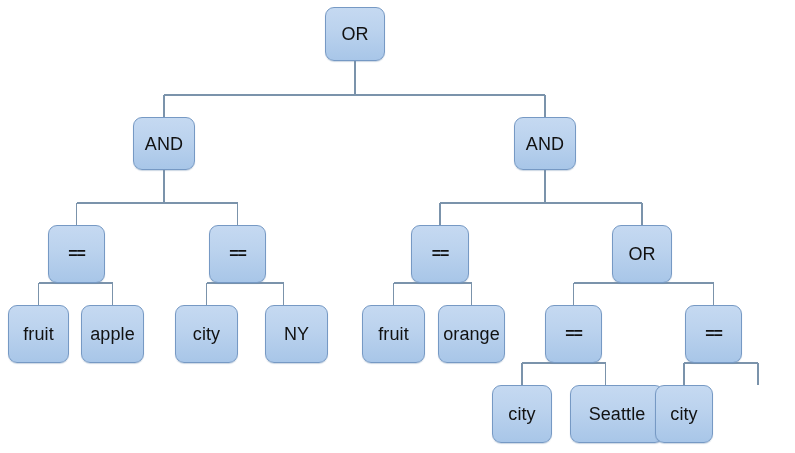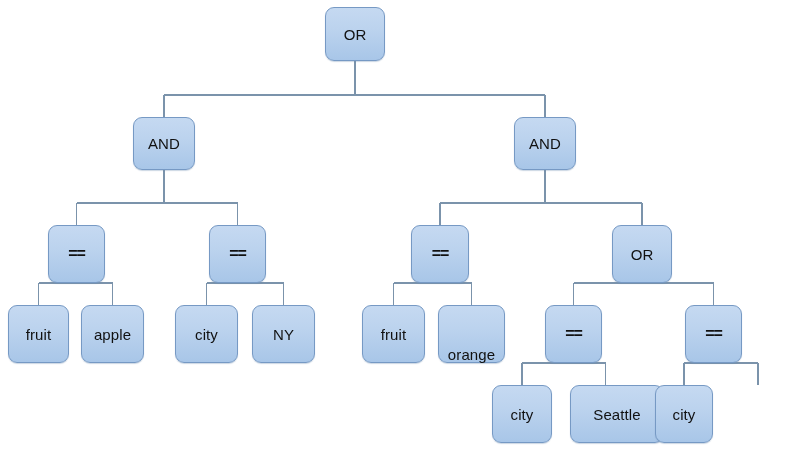--- a/index.html
+++ b/index.html
@@ -28,21 +28,21 @@
     position: absolute;
     box-sizing: border-box;
     display: flex;
     align-items: center;
     justify-content: center;
     border: 1px solid #7699c4;
     border-radius: 9px;
     background: linear-gradient(to bottom, #c5d9f1 0%, #bcd3ee 40%, #a8c6e8 100%);
     color: #111111;
     font-family: "Liberation Sans", sans-serif;
-    font-size: 15px;
+    font-size: 18px;
     line-height: 1;
     letter-spacing: 0.1px;
     text-align: center;
     box-shadow: 0 1px 1px rgba(110,140,175,0.35);
     z-index: 2;
   }
   .node.op {
     font-weight: 400;
   }
   .node.eq {
@@ -93,27 +93,27 @@
     </div>
     <div class="node op" style="left: 8px; top: 305px; width: 61px; height: 58px;">
       <span class="node-label">fruit</span>
     </div>
     <div class="node op" style="left: 81px; top: 305px; width: 63px; height: 58px;">
       <span class="node-label">apple</span>
     </div>
     <div class="node op" style="left: 175px; top: 305px; width: 63px; height: 58px;">
       <span class="node-label">city</span>
     </div>
-    <div class="node op" style="left: 252px; top: 305px; width: 63px; height: 58px;">
+    <div class="node op" style="left: 265px; top: 305px; width: 63px; height: 58px;">
       <span class="node-label">NY</span>
     </div>
     <div class="node op" style="left: 362px; top: 305px; width: 63px; height: 58px;">
       <span class="node-label">fruit</span>
     </div>
-    <div class="node op" style="left: 438px; top: 305px; width: 67px; height: 58px; align-items: flex-end;">
+    <div class="node op" style="left: 438px; top: 305px; width: 67px; height: 58px;">
       <span class="node-label">orange</span>
     </div>
     <div class="node eq" style="left: 545px; top: 305px; width: 57px; height: 58px;">
       <span class="node-label">==</span>
     </div>
     <div class="node eq" style="left: 685px; top: 305px; width: 57px; height: 58px;">
       <span class="node-label">==</span>
     </div>
     <div class="node op" style="left: 492px; top: 385px; width: 60px; height: 58px;">
       <span class="node-label">city</span>

